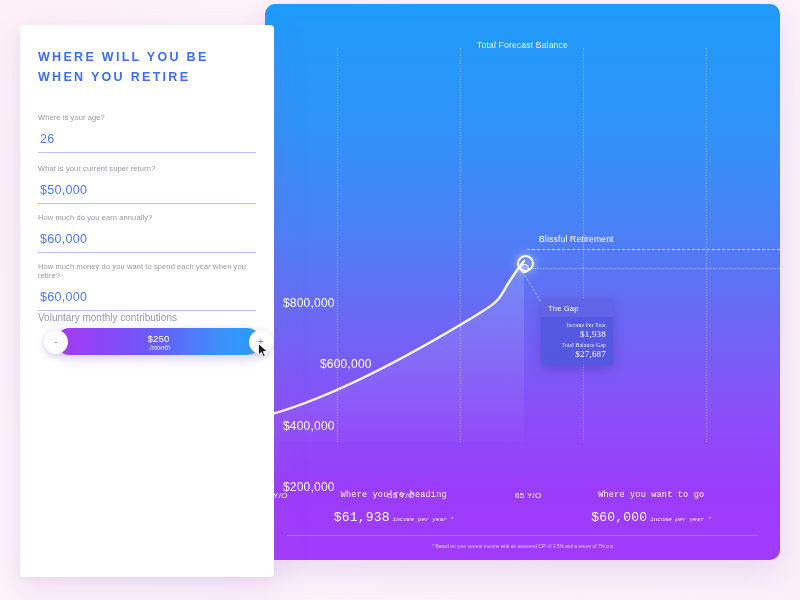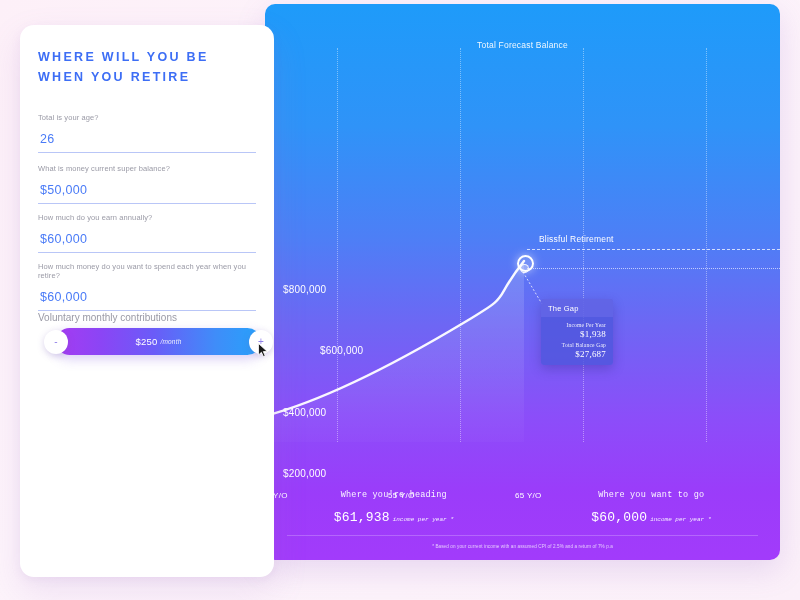--- a/index.html
+++ b/index.html
@@ -71,23 +71,24 @@
   .hdash {
     position: absolute;
     height: 0;
     border-top: 1px dashed rgba(255,255,255,0.75);
   }
 
   
   .ylab {
     position: absolute;
     color: #ffffff;
-    font-size: 10px;
+    font-size: 12px;
     letter-spacing: .2px;
     white-space: nowrap;
+    margin-top: 12px;
   }
   .xlab {
     position: absolute;
     color: #ffffff;
     font-size: 8px;
     letter-spacing: .3px;
     white-space: nowrap;
   }
 
   
@@ -214,21 +215,21 @@
   }
 
   
   .form-card {
     position: absolute;
     left: 20px;
     top: 25px;
     width: 254px;
     height: 552px;
     background: #ffffff;
-    border-radius: 14px;
+    border-radius: 4px;
     box-shadow: 0 14px 34px rgba(160, 120, 200, 0.16),
                 0 3px 10px rgba(160, 120, 200, 0.10);
   }
   .form-title {
     position: absolute;
     left: 18px;
     top: 22px;
     width: 218px;
     color: #3d6ef5;
     font-size: 12.5px;
@@ -285,20 +286,21 @@
   }
   .stepper .val {
     position: absolute;
     left: 0; right: 0; top: 0; bottom: 0;
     display: flex;
     align-items: center;
     justify-content: center;
     color: #ffffff;
     font-size: 9.5px;
     letter-spacing: .2px;
+    flex-direction: column;
   }
   .stepper .val .unit {
     font-size: 6.5px;
     margin-left: 3px;
     font-style: italic;
     opacity: .9;
   }
   .step-btn {
     position: absolute;
     top: 50%;
@@ -397,27 +399,27 @@
 
   <div class="footnote-rule"></div>
   <div class="footnote">* Based on your current income with an assumed CPI of 2.5% and a return of 7% p.a</div>
 </div>
 
 <div class="form-card">
 
   <div class="form-title">WHERE WILL YOU BE WHEN YOU RETIRE</div>
 
   <div class="field" style="top:88px;">
-    <span class="q">Total is your age?</span>
+    <span class="q">Where is your age?</span>
     <input class="a" readonly="" value="26" style="">
     <div class="rule"></div>
   </div>
 
   <div class="field" style="top:139px;">
-    <span class="q">What is money current super balance?</span>
+    <span class="q">What is your current super return?</span>
     <input class="a" readonly="" value="$50,000" style="">
     <div class="rule"></div>
   </div>
 
   <div class="field" style="top:188px;">
     <span class="q">How much do you earn annually?</span>
     <input class="a" readonly="" value="$60,000" style="">
     <div class="rule"></div>
   </div>
 

